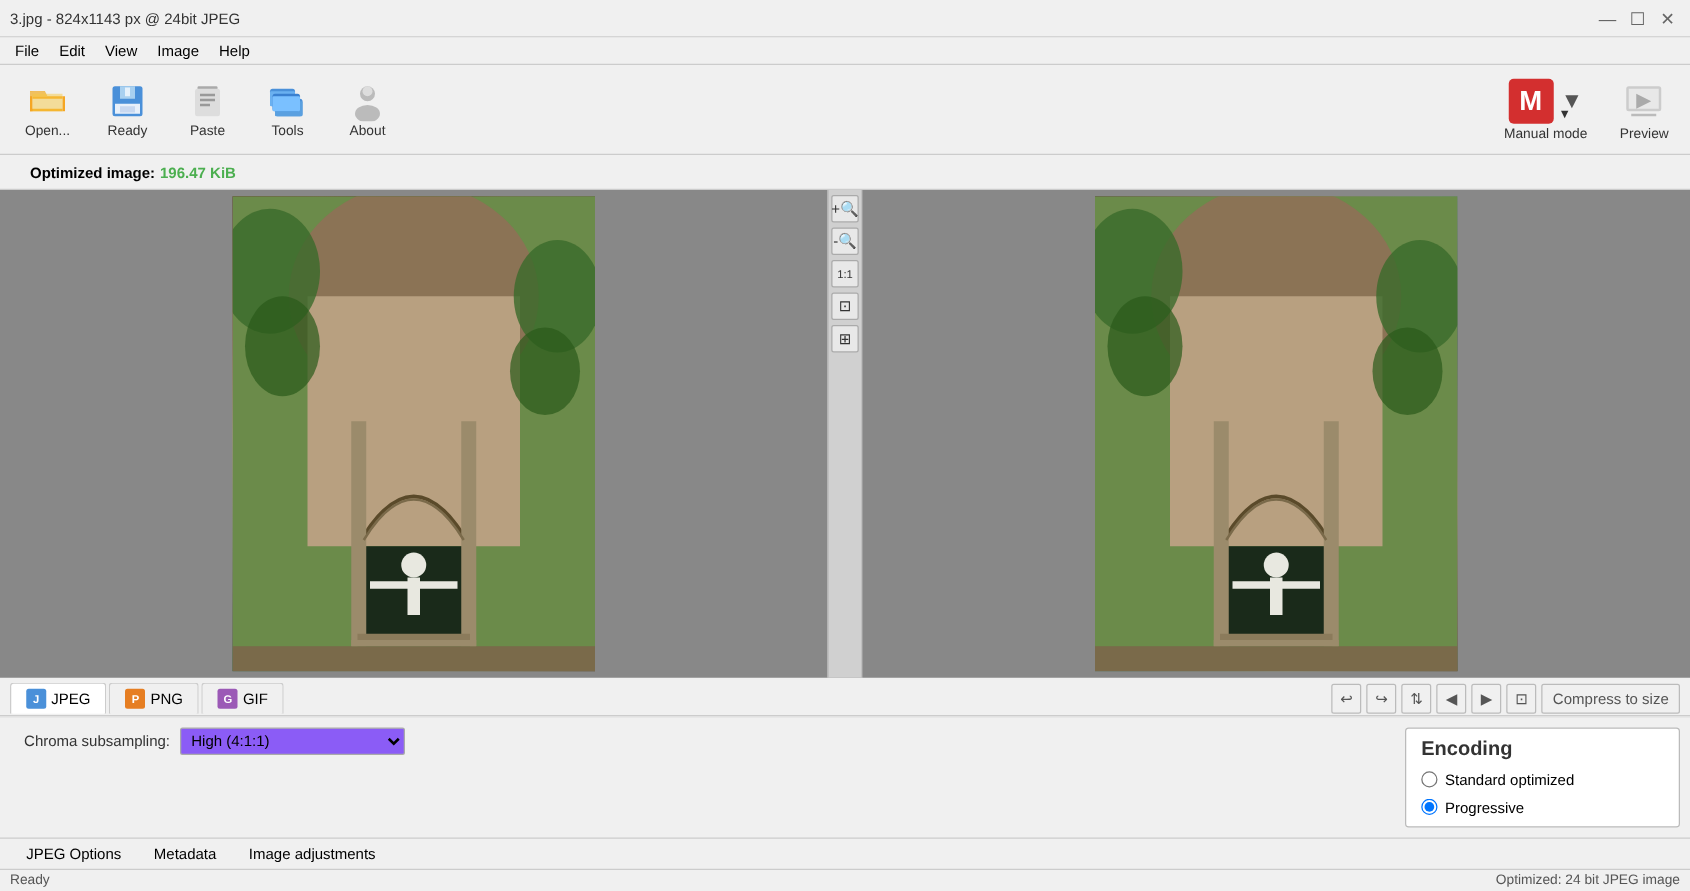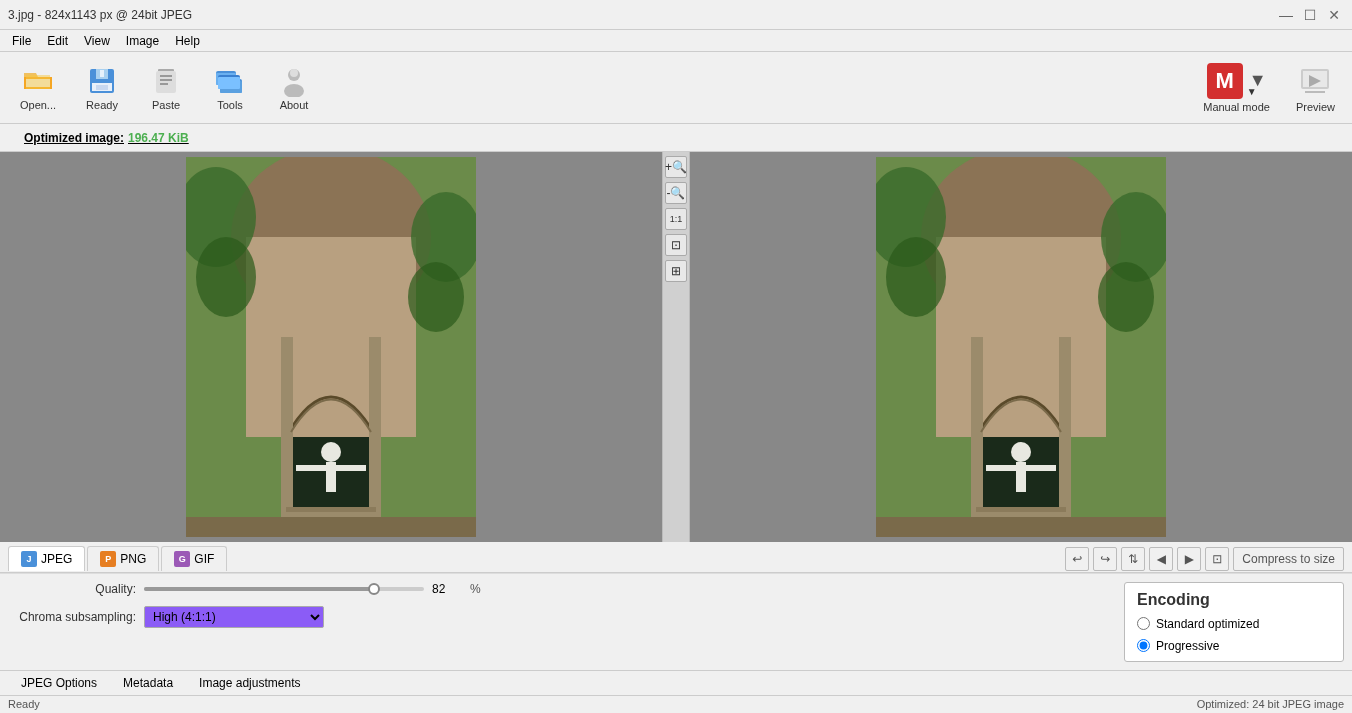--- a/index.html
+++ b/index.html
@@ -112,21 +112,21 @@
     
     .image-info-bar {
       display: flex;
       height: 28px;
       align-items: center;
       padding: 0 12px;
       background: #f0f0f0;
       border-bottom: 1px solid #ccc;
     }
     .image-info-left { flex: 1; display: flex; align-items: center; gap: 4px; }
-    .image-info-right { flex: 1; display: flex; align-items: center; gap: 4px; padding-left: 12px; text-decoration: underline; }
+    .image-info-right { flex: 1; display: flex; align-items: center; gap: 4px; padding-left: 12px; }
     .info-label { font-size: 12px; font-weight: bold; }
     .info-size { font-size: 12px; }
     .info-size-optimized { color: #4caf50; font-weight: bold; }
 
     
     .main-content {
       display: flex;
       height: 390px;
       background: #888;
       position: relative;
@@ -567,29 +567,20 @@
       <button class="ctrl-btn">⊡</button>
       <button class="ctrl-btn" style="width:auto;padding:0 8px;">
         <span>Compress to size</span>
       </button>
     </div>
   </div>
 
   <div class="options-area">
     <div class="options-left">
 
-      <div class="option-row">
-        <span class="option-label">Quality:</span>
-        <div class="quality-slider">
-          <div class="quality-slider-fill"></div>
-          <div class="quality-slider-thumb"></div>
-        </div>
-        <span class="quality-value">82</span>
-        <span class="quality-pct">%</span>
-      </div>
 
       <div class="option-row">
         <span class="option-label">Chroma subsampling:</span>
         <select class="chroma-select">
           <option>High (4:1:1)</option>
           <option>Medium (4:2:0)</option>
           <option>None (4:4:4)</option>
         </select>
       </div>
     </div>

